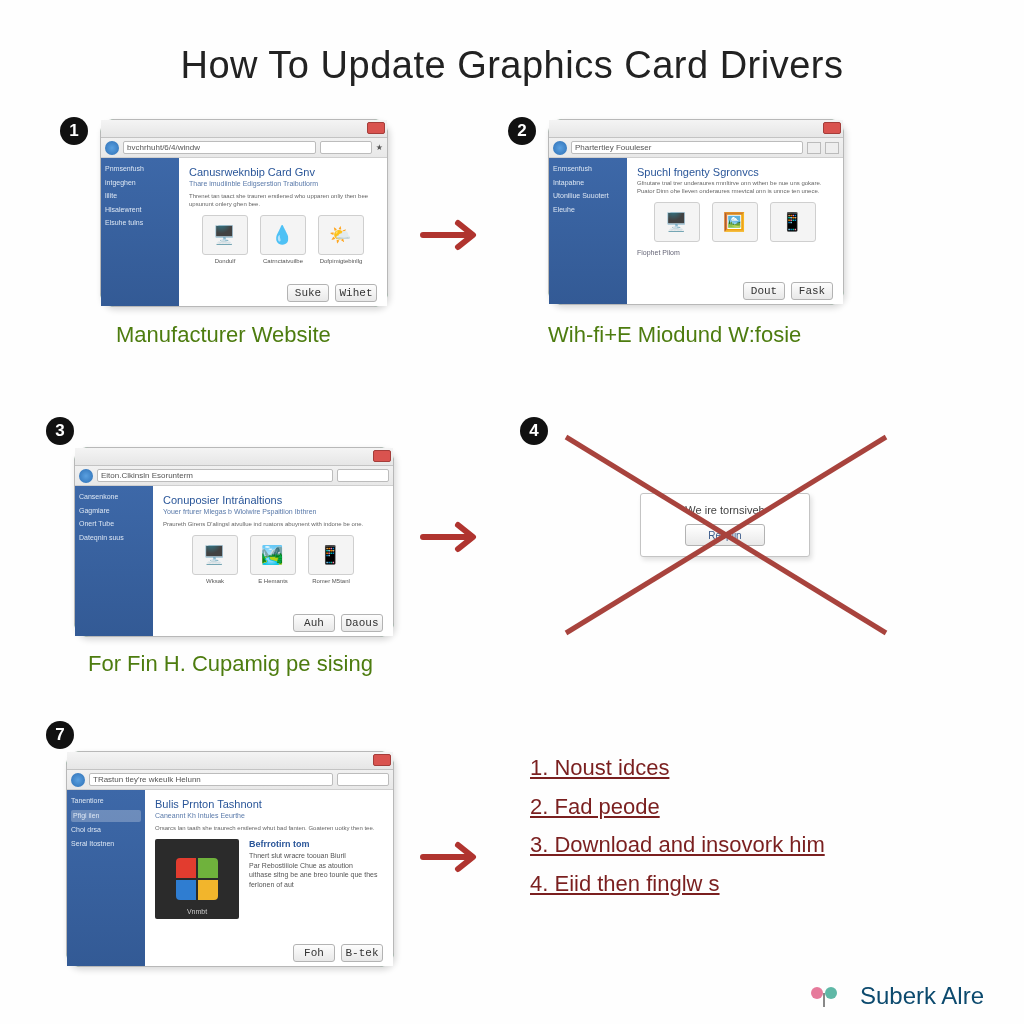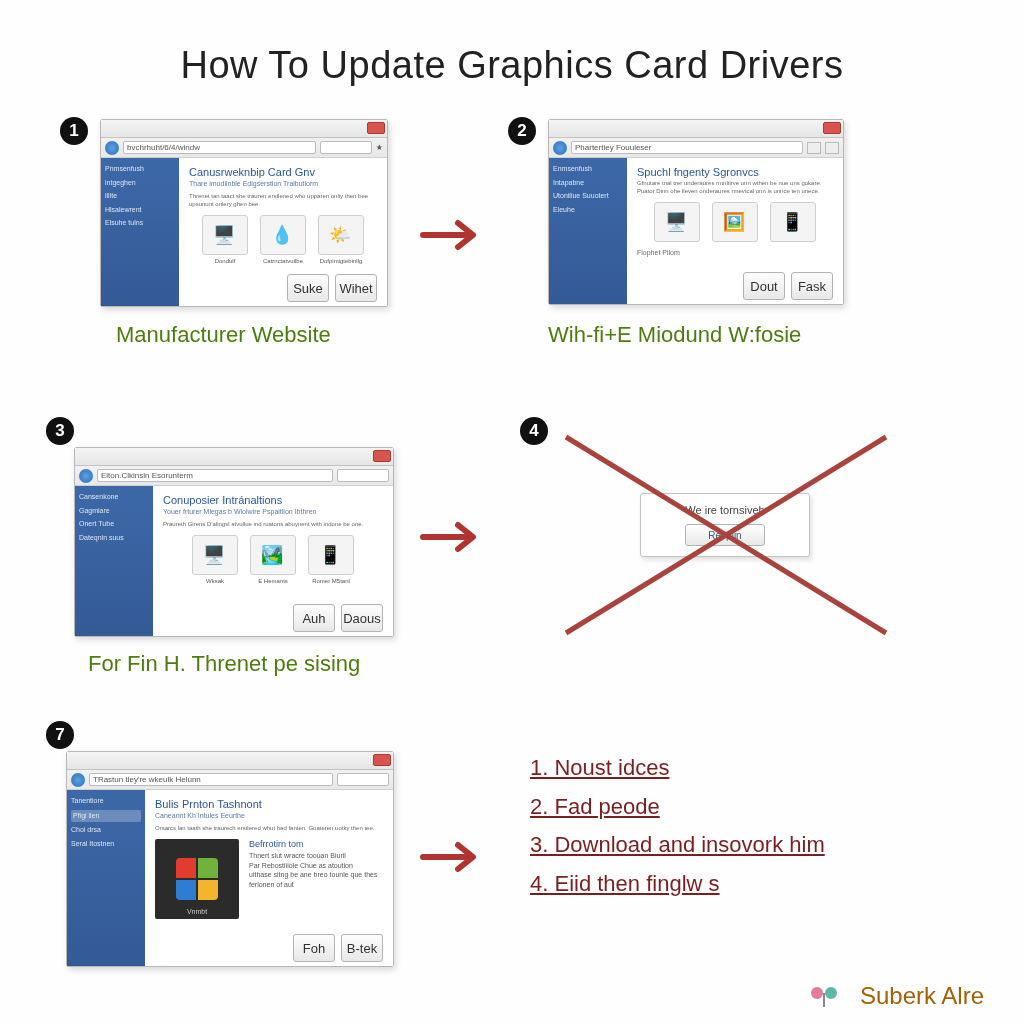--- a/index.html
+++ b/index.html
@@ -44,21 +44,21 @@
     font-size: 22px;
     color: #4d7c0f;
     white-space: nowrap;
   }
 
   
   .win {
     position: absolute;
     background: #15803d;
     border: 1px solid #b8b8b8;
-    border-radius: 3px;
+    border-radius: 14px;
     box-shadow: 2px 3px 6px rgba(0,0,0,0.15);
   }
   .win .titlebar {
     height: 18px;
     background: linear-gradient(#f4f4f4,#e6e6e6);
     border-bottom: 1px solid #c3c3c3;
     position: relative;
   }
   .win .titlebar .closebtn {
     position: absolute; right: 2px; top: 2px;
@@ -120,25 +120,26 @@
     width:46px; height:40px; border:1px solid #cfcfcf; border-radius:3px;
     background:#f4f4f4; margin:0 auto 3px;
     display:flex; align-items:center; justify-content:center;
     font-size:18px;
   }
   .btn-row {
     margin-top:auto; display:flex; justify-content:flex-end; gap:6px;
     padding-top:6px;
   }
   .wbtn {
-    min-width:42px; height:28px; font-size:13px;
+    min-width:42px; height:18px; font-size:11px;
     background:linear-gradient(#fdfdfd,#e8e8e8);
     border:1px solid #b3b3b3; border-radius:3px;
     display:flex; align-items:center; justify-content:center;
     color:#333;
+    font-family:Liberation Mono, monospace;
   }
 
   
   .arrow {
     position:absolute; color:#b0342f;
   }
   .arrow svg { display:block; }
 
   
   .dlg {
@@ -169,38 +170,38 @@
   .logo-flag {
     width:42px; height:42px; position:relative;
   }
   .logo-flag span{position:absolute;width:20px;height:20px;}
   .logo-flag .r{background:#e23c2f;left:0;top:0;border-top-left-radius:4px;}
   .logo-flag .g{background:#6fb23c;right:0;top:0;border-top-right-radius:4px;}
   .logo-flag .b{background:#2f7dd1;left:0;bottom:0;border-bottom-left-radius:4px;}
   .logo-flag .y{background:#f2b52c;right:0;bottom:0;border-bottom-right-radius:4px;}
   .logo-caption{position:absolute;bottom:4px;left:0;right:0;text-align:center;font-size:7px;color:#ccc;}
   .driver-info{flex:1;font-size:7px;color:#555;}
-  .driver-info .di-title{color:#2a5699;font-size:9px;margin-bottom:2px;}
+  .driver-info .di-title{color:#2a5699;font-size:9px;margin-bottom:2px;font-weight:bold;}
   .driver-info .di-line{line-height:1.4;}
 
   
   .summary {
     position:absolute;
     color:#7a1f1f;
     font-size:22px;
     line-height:1.75;
     text-decoration:underline;
   }
   .summary div{white-space:nowrap;}
 
   
   .brand {
     position:absolute; right:40px; bottom:14px;
     display:flex; align-items:center; gap:23px;
-    color:#a16207; font-size:24px;
+    color:#0c4a6e; font-size:24px;
   }
   .brand-logo{position:relative;width:26px;height:26px;}
   .brand-logo .dot{position:absolute;width:12px;height:12px;border-radius:50%;}
   .brand-logo .d1{background:#e67a9b;left:0;top:4px;}
   .brand-logo .d2{background:#5fb8a6;right:0;top:4px;}
   .brand-logo .stem{position:absolute;width:2px;height:14px;background:#888;left:12px;top:10px;}
 </style>
 </head>
 <body>
 
@@ -342,21 +343,21 @@
                 <div>Romer M5tanl</div>
               </div>
           </div>
           <div class="btn-row">
             <div class="wbtn">Auh</div>
             <div class="wbtn">Daous</div>
           </div>
         </div>
       </div>
     </div>
-    <div class="caption" style="left:42px; top:234px;">For Fin H. Threnet pe sising</div>
+    <div class="caption" style="left:42px; top:234px;">For Fin H. Cupamig pe sising</div>
   </div>
 
   <div class="arrow" style="left:418px; top:430px;">
     <svg width="70" height="40">
         <path d="M5 20 L50 20 M40 8 L55 20 L40 32" stroke="#b0342f" stroke-width="6" fill="none" stroke-linecap="round" stroke-linejoin="round"></path>
       </svg>
   </div>
 
   <div class="step" style="left:520px; top:330px;">
     <div class="badge" style="left:0; top:0;">4</div>

